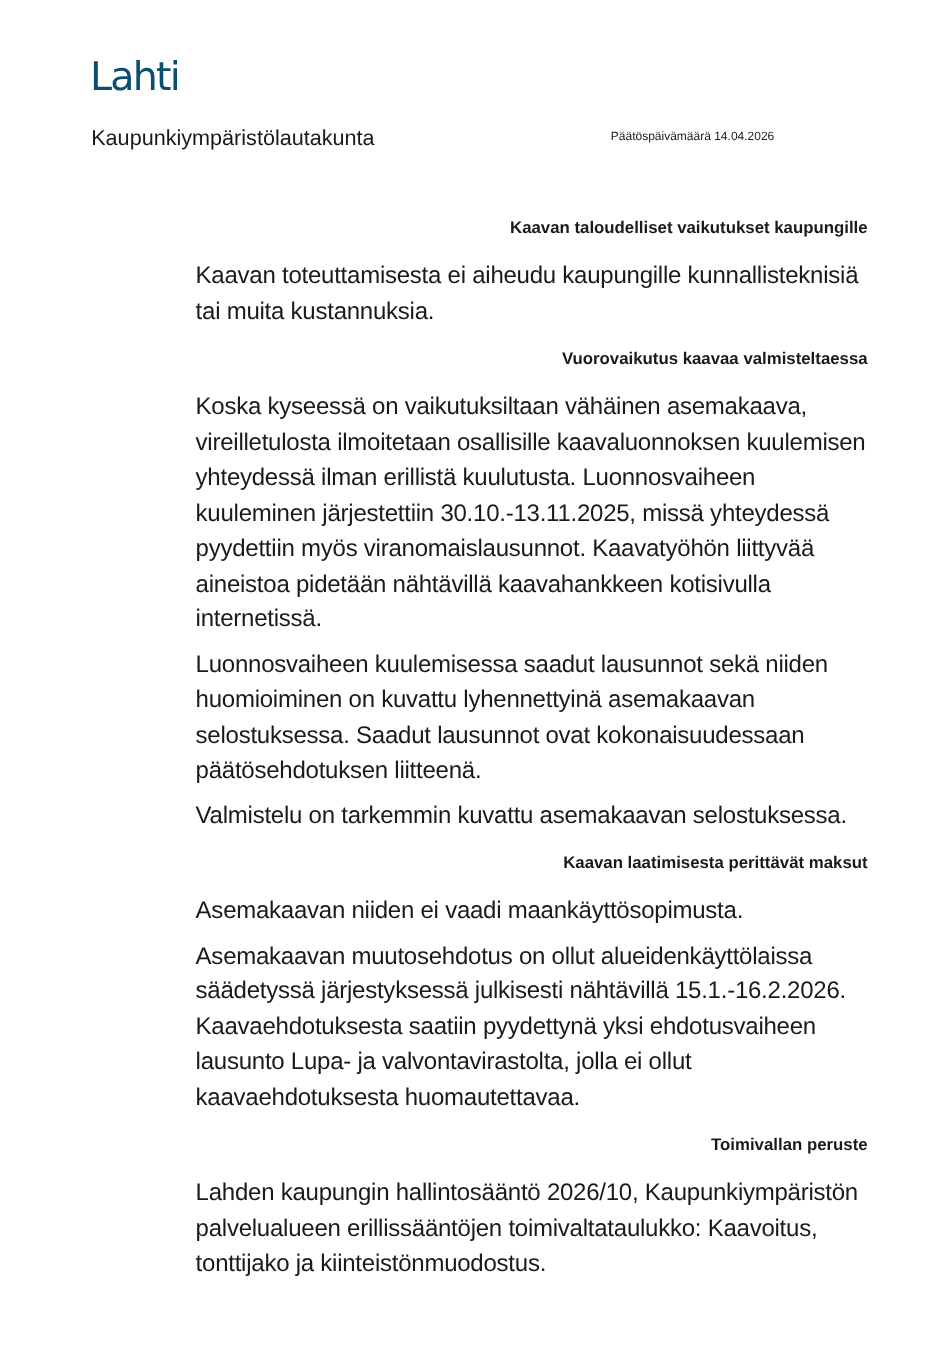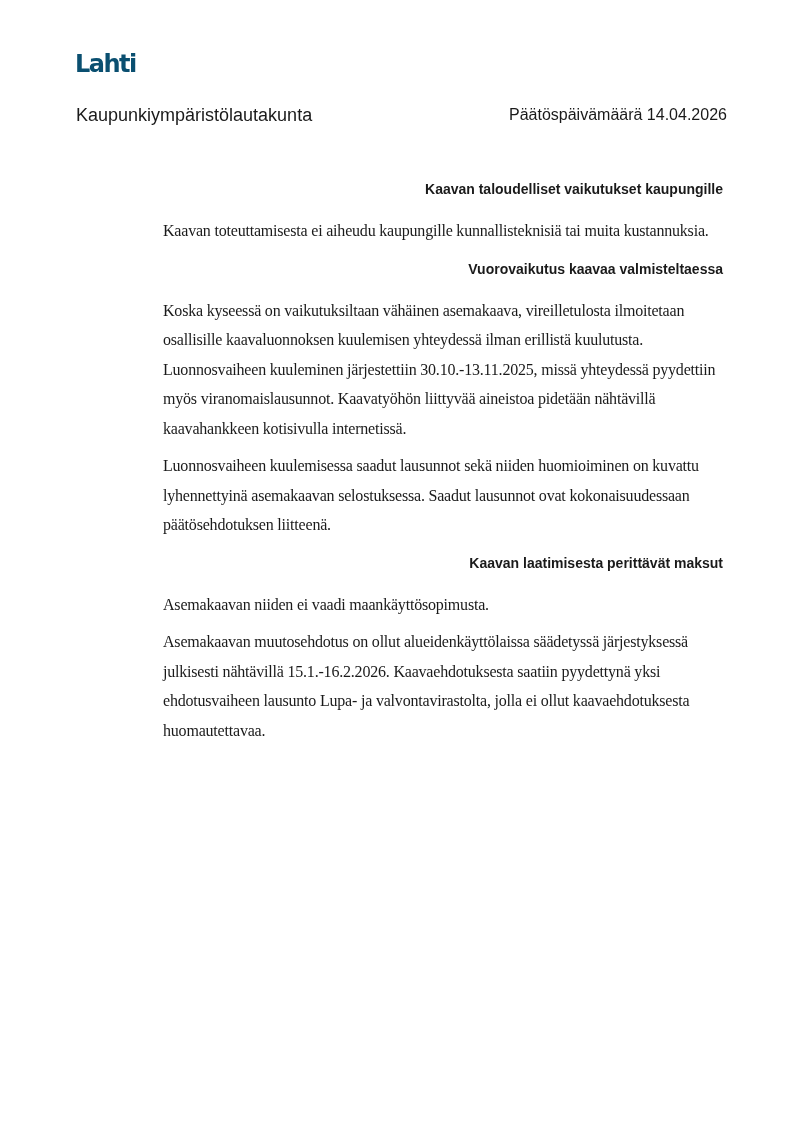--- a/index.html
+++ b/index.html
@@ -13,78 +13,82 @@
       position: relative;
       overflow: hidden;
       font-family: "Liberation Sans", sans-serif;
       color: #1a1a1a;
     }
     .logo {
       position: absolute;
       left: 75px;
       top: 44px;
       font-family: "DejaVu Sans", sans-serif;
-      font-weight: bold;
-      font-size: 24px;
+      font-weight: normal;
+      font-size: 33px;
       letter-spacing: -1.5px;
       color: #0a4f70;
       line-height: 40px;
     }
     .hdr-left {
       position: absolute;
       left: 76px;
       top: 106px;
       font-size: 18px;
       line-height: 18px;
     }
     .hdr-right {
       position: absolute;
       left: 509px;
       top: 106px;
-      font-size: 16px;
+      font-size: 10px;
       line-height: 18px;
     }
     .content {
       position: absolute;
       left: 163px;
       top: 179px;
       width: 560px;
     }
     .h {
       font-weight: bold;
       font-size: 14px;
       line-height: 20px;
       margin: 0 0 22px 0;
       text-align: right;
     }
     .p {
-      font-size: 16px;
+      font-size: 20px;
       line-height: 29.5px;
       margin: -5px 0 13px 0;
       letter-spacing: -0.2px;
-      font-family: Liberation Serif, serif;
     }
   </style>
 </head>
 <body>
 
 <div class="logo">Lahti</div>
 <div class="hdr-left">Kaupunkiympäristölautakunta</div>
 <div class="hdr-right">Päätöspäivämäärä 14.04.2026</div>
 
 <div class="content">
   <div>
     <div class="h">Kaavan taloudelliset vaikutukset kaupungille</div>
     <div class="p">Kaavan toteuttamisesta ei aiheudu kaupungille kunnallisteknisiä tai muita kustannuksia.</div>
   </div>
   <div>
     <div class="h">Vuorovaikutus kaavaa valmisteltaessa</div>
     <div class="p">Koska kyseessä on vaikutuksiltaan vähäinen asemakaava, vireilletulosta ilmoitetaan osallisille kaavaluonnoksen kuulemisen yhteydessä ilman erillistä kuulutusta. Luonnosvaiheen kuuleminen järjestettiin 30.10.-13.11.2025, missä yhteydessä pyydettiin myös viranomaislausunnot. Kaavatyöhön liittyvää aineistoa pidetään nähtävillä kaavahankkeen kotisivulla internetissä.</div>
     <div class="p">Luonnosvaiheen kuulemisessa saadut lausunnot sekä niiden huomioiminen on kuvattu lyhennettyinä asemakaavan selostuksessa. Saadut lausunnot ovat kokonaisuudessaan päätösehdotuksen liitteenä.</div>
+    <div class="p">Valmistelu on tarkemmin kuvattu asemakaavan selostuksessa.</div>
   </div>
   <div>
     <div class="h">Kaavan laatimisesta perittävät maksut</div>
     <div class="p">Asemakaavan niiden ei vaadi maankäyttösopimusta.</div>
   </div>
   <div>
     <div class="p">Asemakaavan muutosehdotus on ollut alueidenkäyttölaissa säädetyssä järjestyksessä julkisesti nähtävillä 15.1.-16.2.2026. Kaavaehdotuksesta saatiin pyydettynä yksi ehdotusvaiheen lausunto Lupa- ja valvontavirastolta, jolla ei ollut kaavaehdotuksesta huomautettavaa.</div>
   </div>
+  <div>
+    <div class="h">Toimivallan peruste</div>
+    <div class="p">Lahden kaupungin hallintosääntö 2026/10, Kaupunkiympäristön palvelualueen erillissääntöjen toimivaltataulukko: Kaavoitus, tonttijako ja kiinteistönmuodostus.</div>
+  </div>
 </div>
 
 </body></html>

